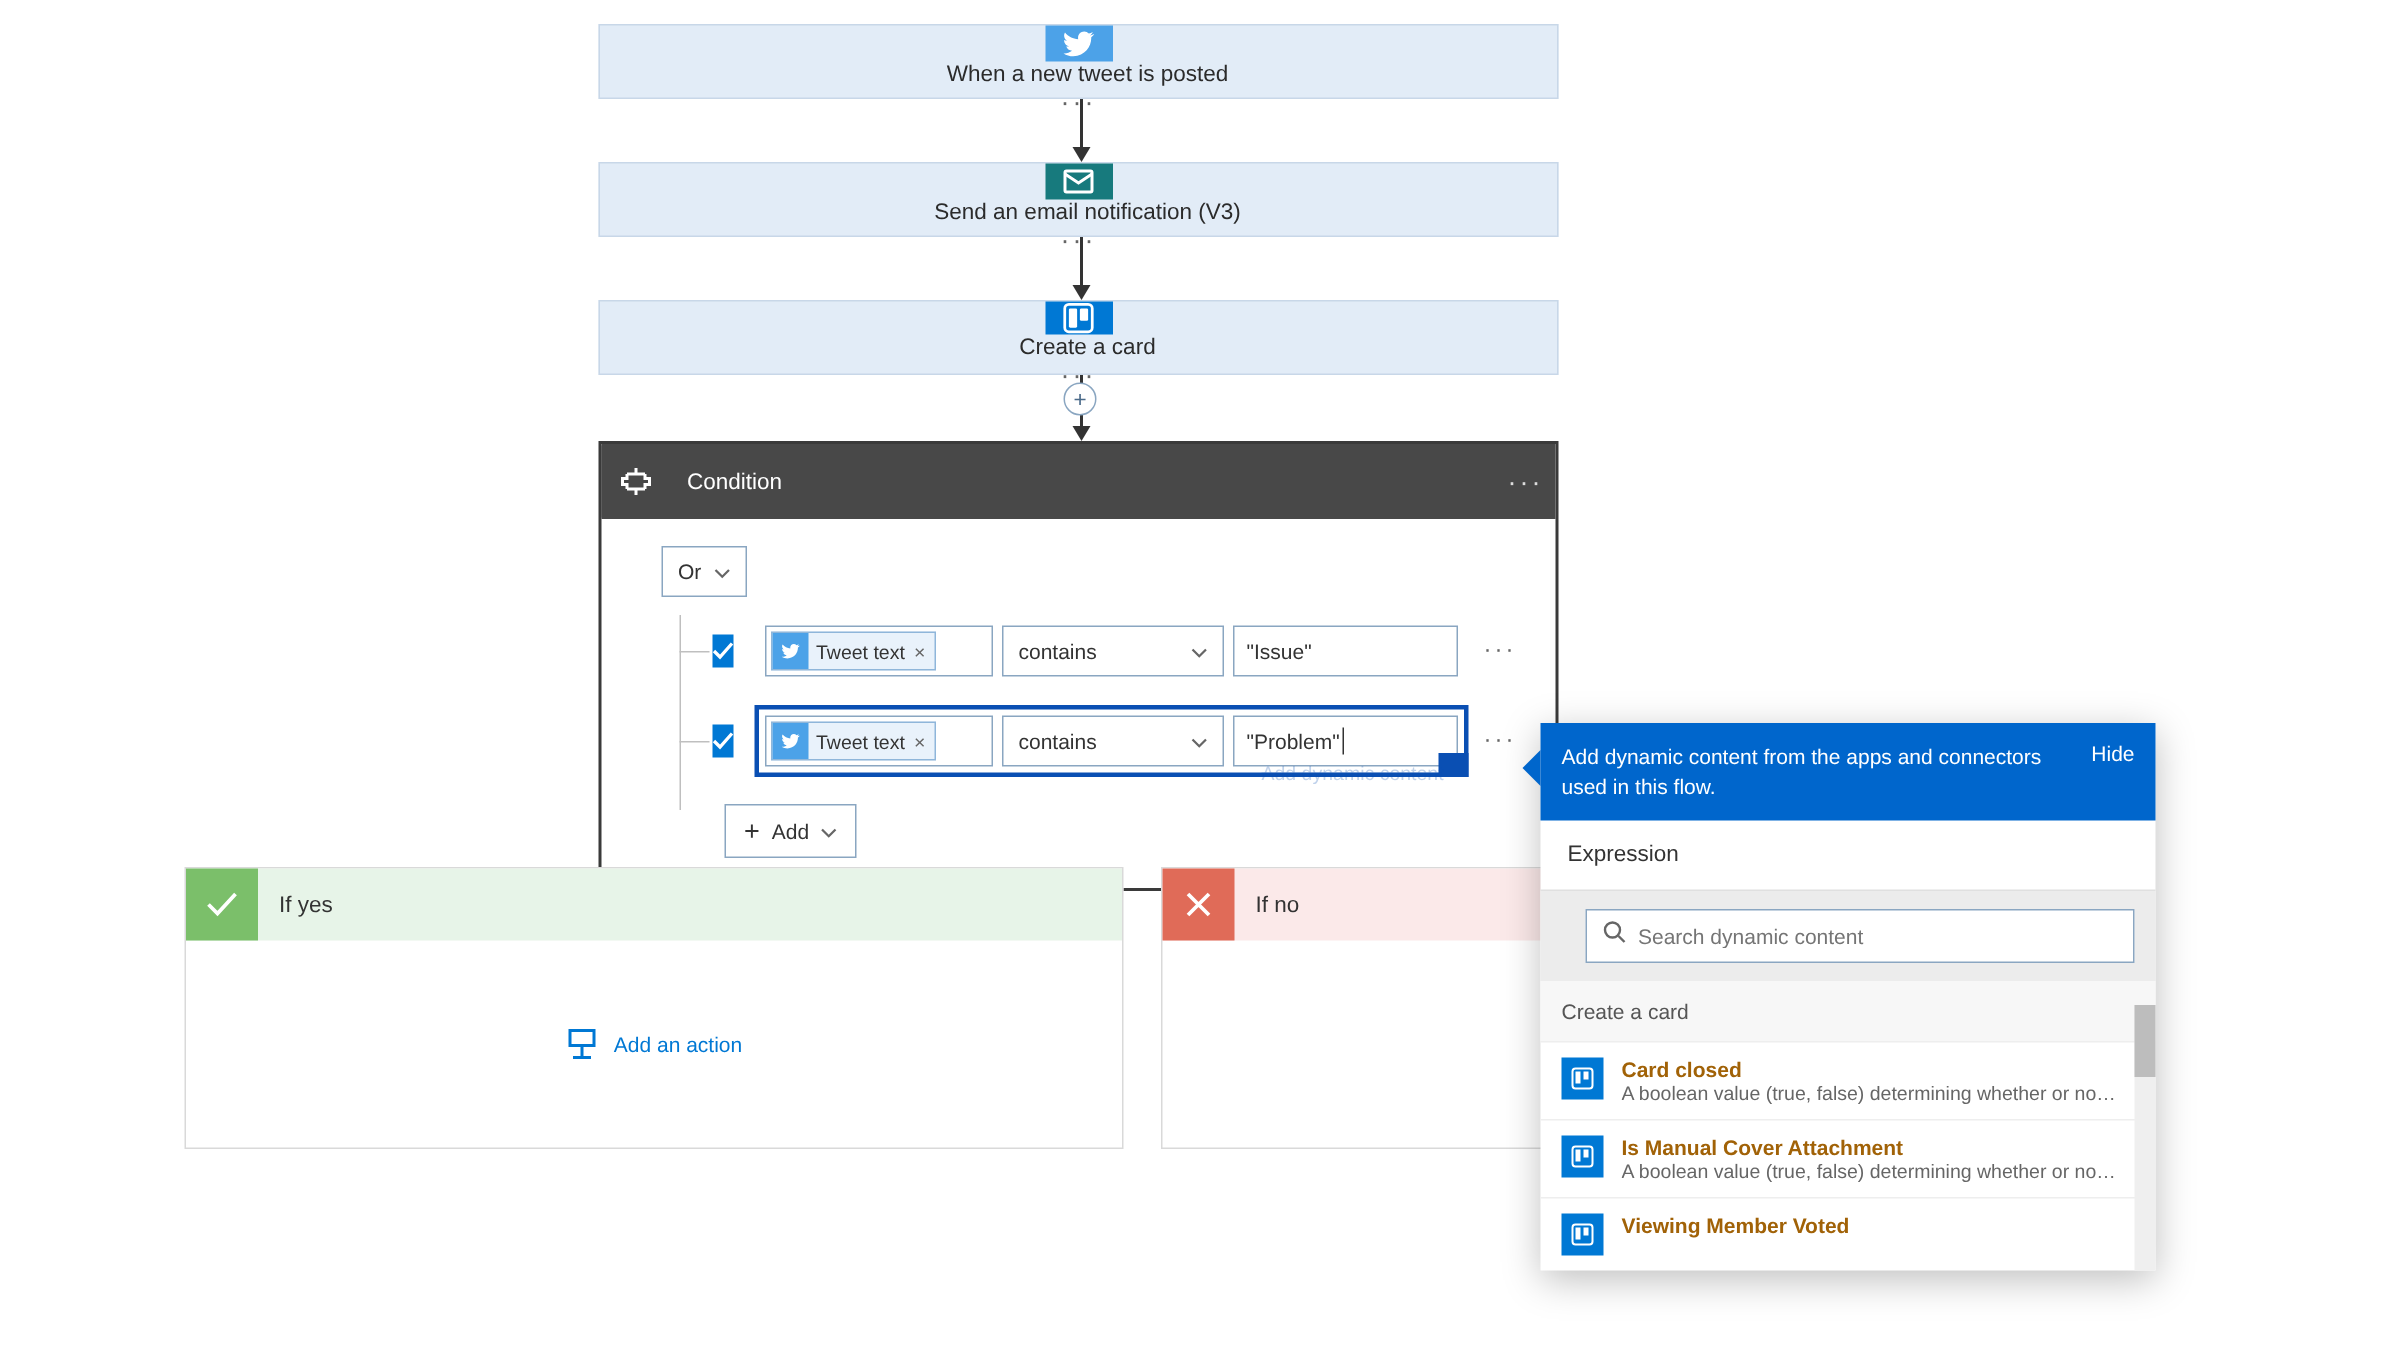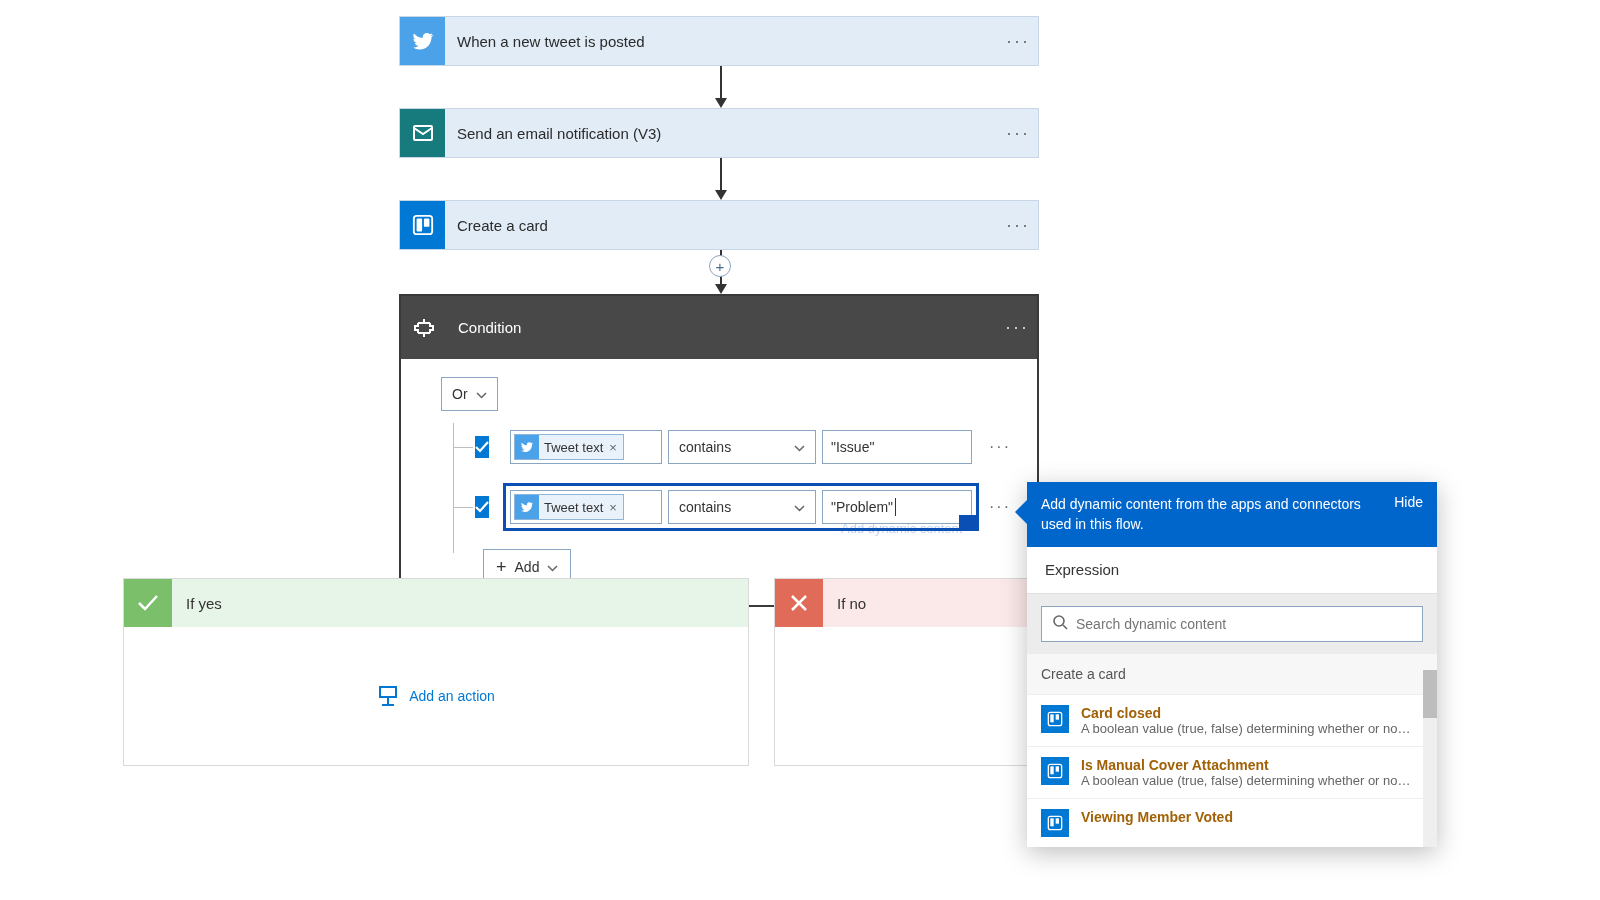--- a/index.html
+++ b/index.html
@@ -6,20 +6,21 @@
   body { background: #ffffff; width: 1600px; height: 900px; position: relative; overflow: hidden; }
 
   .canvas { position: absolute; top: 0; left: 0; width: 100%; height: 100%; }
 
   
   .step-card {
     position: absolute; width: 640px; height: 50px;
     background: #e2ecf7; border: 1px solid #c8d7e8;
     display: flex; align-items: center;
     left: 399px;
+    flex-direction: column;
   }
   .step-icon { width: 45px; height: 48px; display: flex; align-items: center; justify-content: center; }
   .step-title { flex: 1; padding-left: 12px; font-size: 15px; color: #2b2b2b; }
   .step-menu { width: 40px; text-align: center; color: #666; font-size: 18px; letter-spacing: 2px; cursor: pointer; }
 
   .twitter-bg { background: #4ca2e8; }
   .mail-bg   { background: #177a7d; }
   .trello-bg { background: #0078d4; }
 
   
@@ -28,21 +29,21 @@
     border-radius: 50%; background: #fff; display: flex; align-items: center; justify-content: center;
     color: #4b6b8a; font-size: 15px; left: 709px; cursor: pointer;
   }
 
   
   .condition-card {
     position: absolute; left: 399px; top: 294px; width: 640px;
     border: 2px solid #3a3a3a; background: #fff;
   }
   .condition-header {
-    height: 63px; background: #484848; display: flex; align-items: center;
+    height: 50px; background: #484848; display: flex; align-items: center;
   }
   .condition-icon { width: 45px; height: 48px; display: flex; align-items: center; justify-content: center; background: #484848; }
   .condition-title { flex: 1; padding-left: 12px; font-size: 15px; color: #fff; }
   .cond-body { padding: 18px 35px 20px 40px; }
 
   .or-select {
     display: inline-flex; align-items: center; height: 34px;
     border: 1px solid #8aa6c1; padding: 4px 10px; font-size: 14px; color: #333;
     background: #fff; cursor: pointer;
   }
@@ -125,21 +126,21 @@
     border-top: 12px solid transparent; border-bottom: 12px solid transparent; border-right: 12px solid #0066cc;
     z-index: 51;
   }
   .dc-head { background: #0066cc; color: #ffffff; padding: 12px 14px; display: flex; align-items: flex-start; }
   .dc-head-text { flex:1; font-size: 14px; line-height: 1.45; }
   .dc-hide { font-size: 14px; cursor: pointer; padding-left: 10px; }
   .dc-tabs { display: flex; border-bottom: 1px solid #e0e0e0; }
   .dc-tab { padding: 14px 18px 12px; font-size: 15px; color: #333; cursor: pointer; border-bottom: 3px solid transparent; }
   .dc-tab.active { font-weight: 600; border-bottom-color: #0066cc; }
   .dc-search-wrap { padding: 12px 14px; background:#ececec; }
-  .dc-search { display:flex; align-items:center; height:36px; border:1px solid #8aa6c1; background:#fff; padding:0 10px; }
+  .dc-search { display:flex; align-items:center; height:36px; border:1px solid #8aa6c1; background:#fff; padding:0 10px;margin-left:16px; }
   .dc-search input { border:none; outline:none; flex:1; font-size:14px; margin-left:8px; }
   .dc-group-head { padding: 12px 14px; font-size: 14px; color: #555; background:#f7f7f7; }
   .dc-item { display:flex; padding: 10px 14px; border-top:1px solid #eee; cursor:pointer; }
   .dc-item-icon { width:28px; height:28px; background:#0078d4; display:flex; align-items:center; justify-content:center; flex-shrink:0; margin-right:12px; }
   .dc-item-title { font-size:14px; font-weight:600; color:#a16207; }
   .dc-item-desc { font-size:13px; color:#666; white-space:nowrap; overflow:hidden; text-overflow:ellipsis; max-width: 330px; }
   .dc-scroll-track { position:absolute; right:0; top:188px; bottom:0; width:14px; background:#efefef; }
   .dc-scroll-thumb { position:absolute; right:0; top:188px; width:14px; height:48px; background:#bdbdbd; }
 
 </style>

